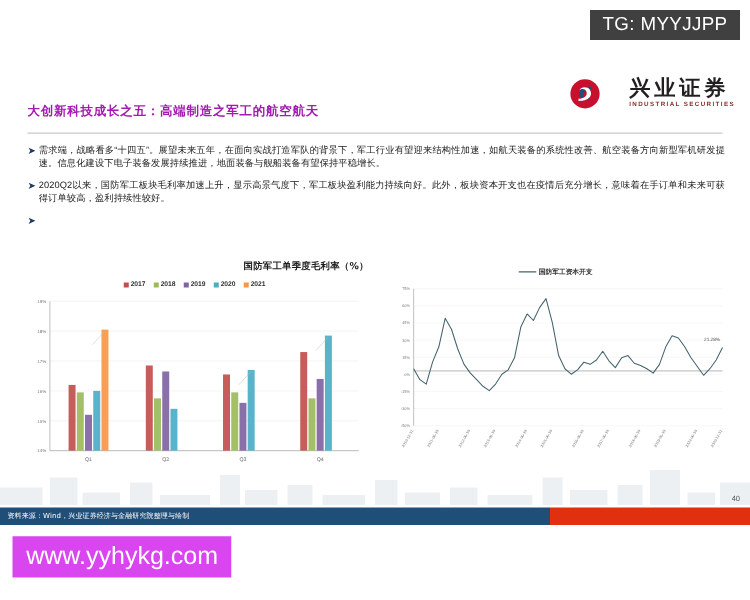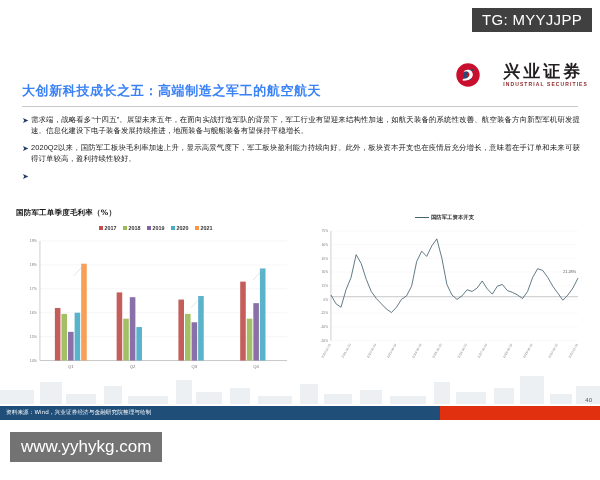--- a/index.html
+++ b/index.html
@@ -72,23 +72,23 @@
 
   
   #title-row {
     position: absolute;
     left: 22px;
     top: 32px;
     width: 420px;
   }
   #page-title {
     font-family: "DejaVu Sans", sans-serif;
-    font-size: 13px;
+    font-size: 10px;
     font-weight: bold;
-    color: #3b82f6;
+    color: #a21caf;
     letter-spacing: 0.6px;
     white-space: nowrap;
   }
 
   
   #bullets {
     position: absolute;
     left: 22px;
     top: 64px;
     width: 558px;
@@ -123,21 +123,21 @@
     width: 568px;
     height: 180px;
     display: flex;
     gap: 10px;
   }
   .chart-panel {
     flex: 1 1 0;
     position: relative;
   }
   .chart-title {
-    text-align: left;
+    text-align: right;
     font-family: "DejaVu Sans", sans-serif;
     font-size: 7.5px;
     font-weight: bold;
     color: #1a1a1a;
     letter-spacing: 0.2px;
   }
   .chart-legend {
     display: flex;
     justify-content: center;
     align-items: center;
@@ -217,23 +217,23 @@
     font-size: 6px;
     color: #555;
     z-index: 6;
   }
 
   
   #site-watermark {
     position: absolute;
     left: 10px;
     bottom: 18px;
-    background: #737373;
+    background: #d946ef;
     color: #ffffff;
-    font-size: 17px;
+    font-size: 20px;
     padding: 6px 11px 7px 11px;
     line-height: 1;
     z-index: 40;
   }
 
   .axis-label {
     font-size: 3.6px;
     fill: #7a7a7a;
     font-family: "Liberation Sans", sans-serif;
   }

